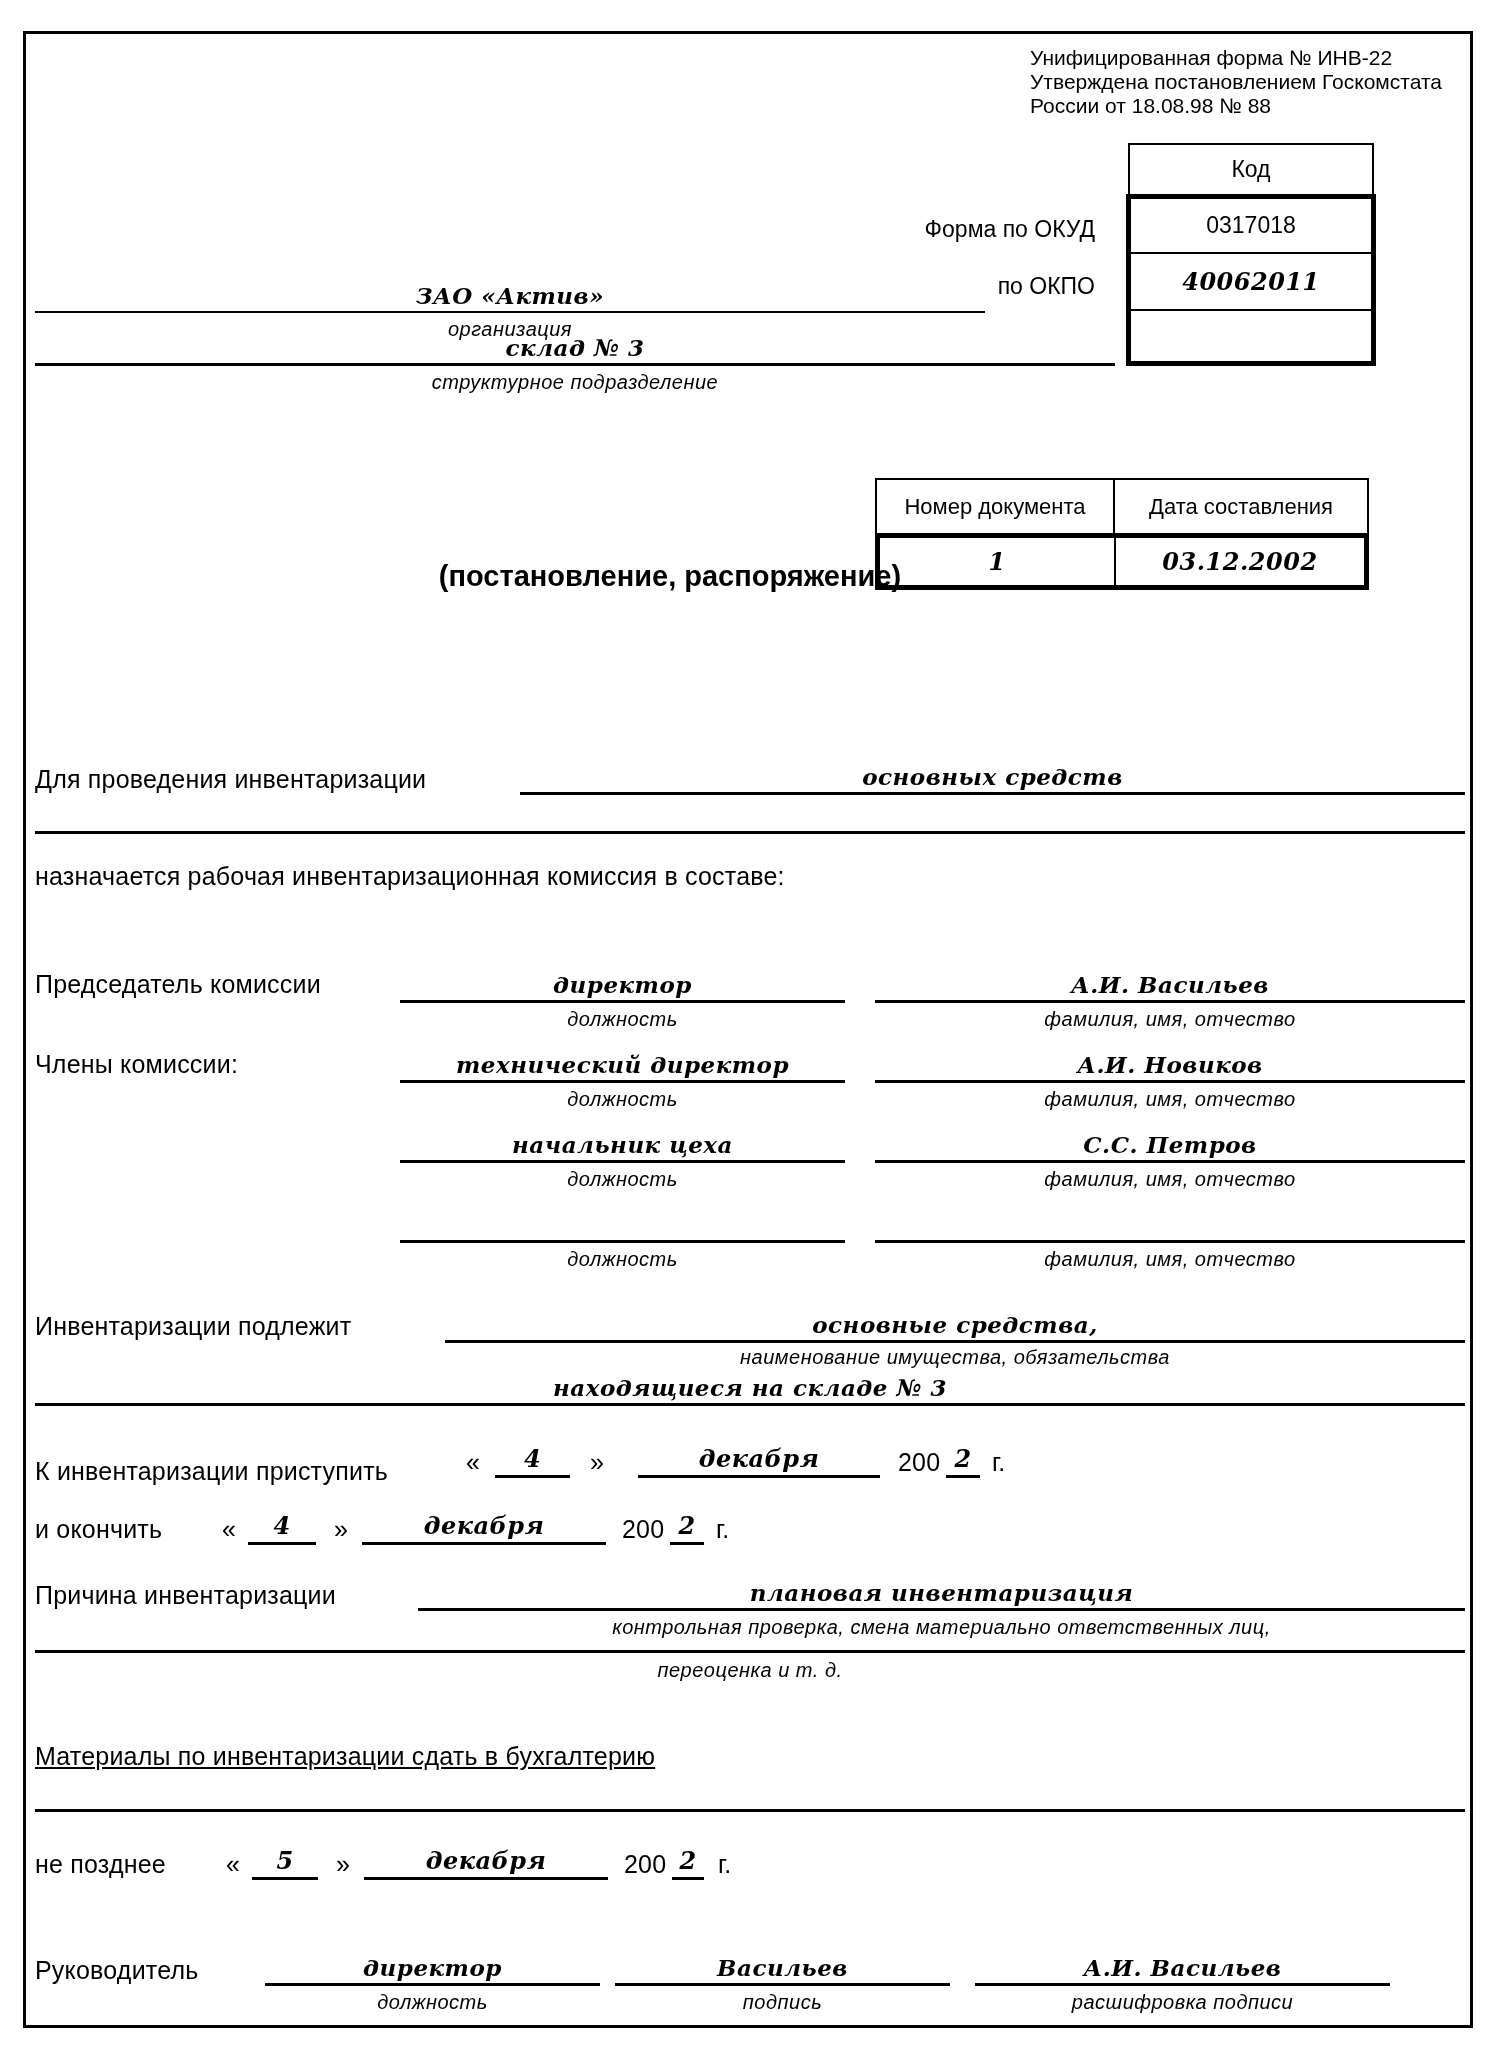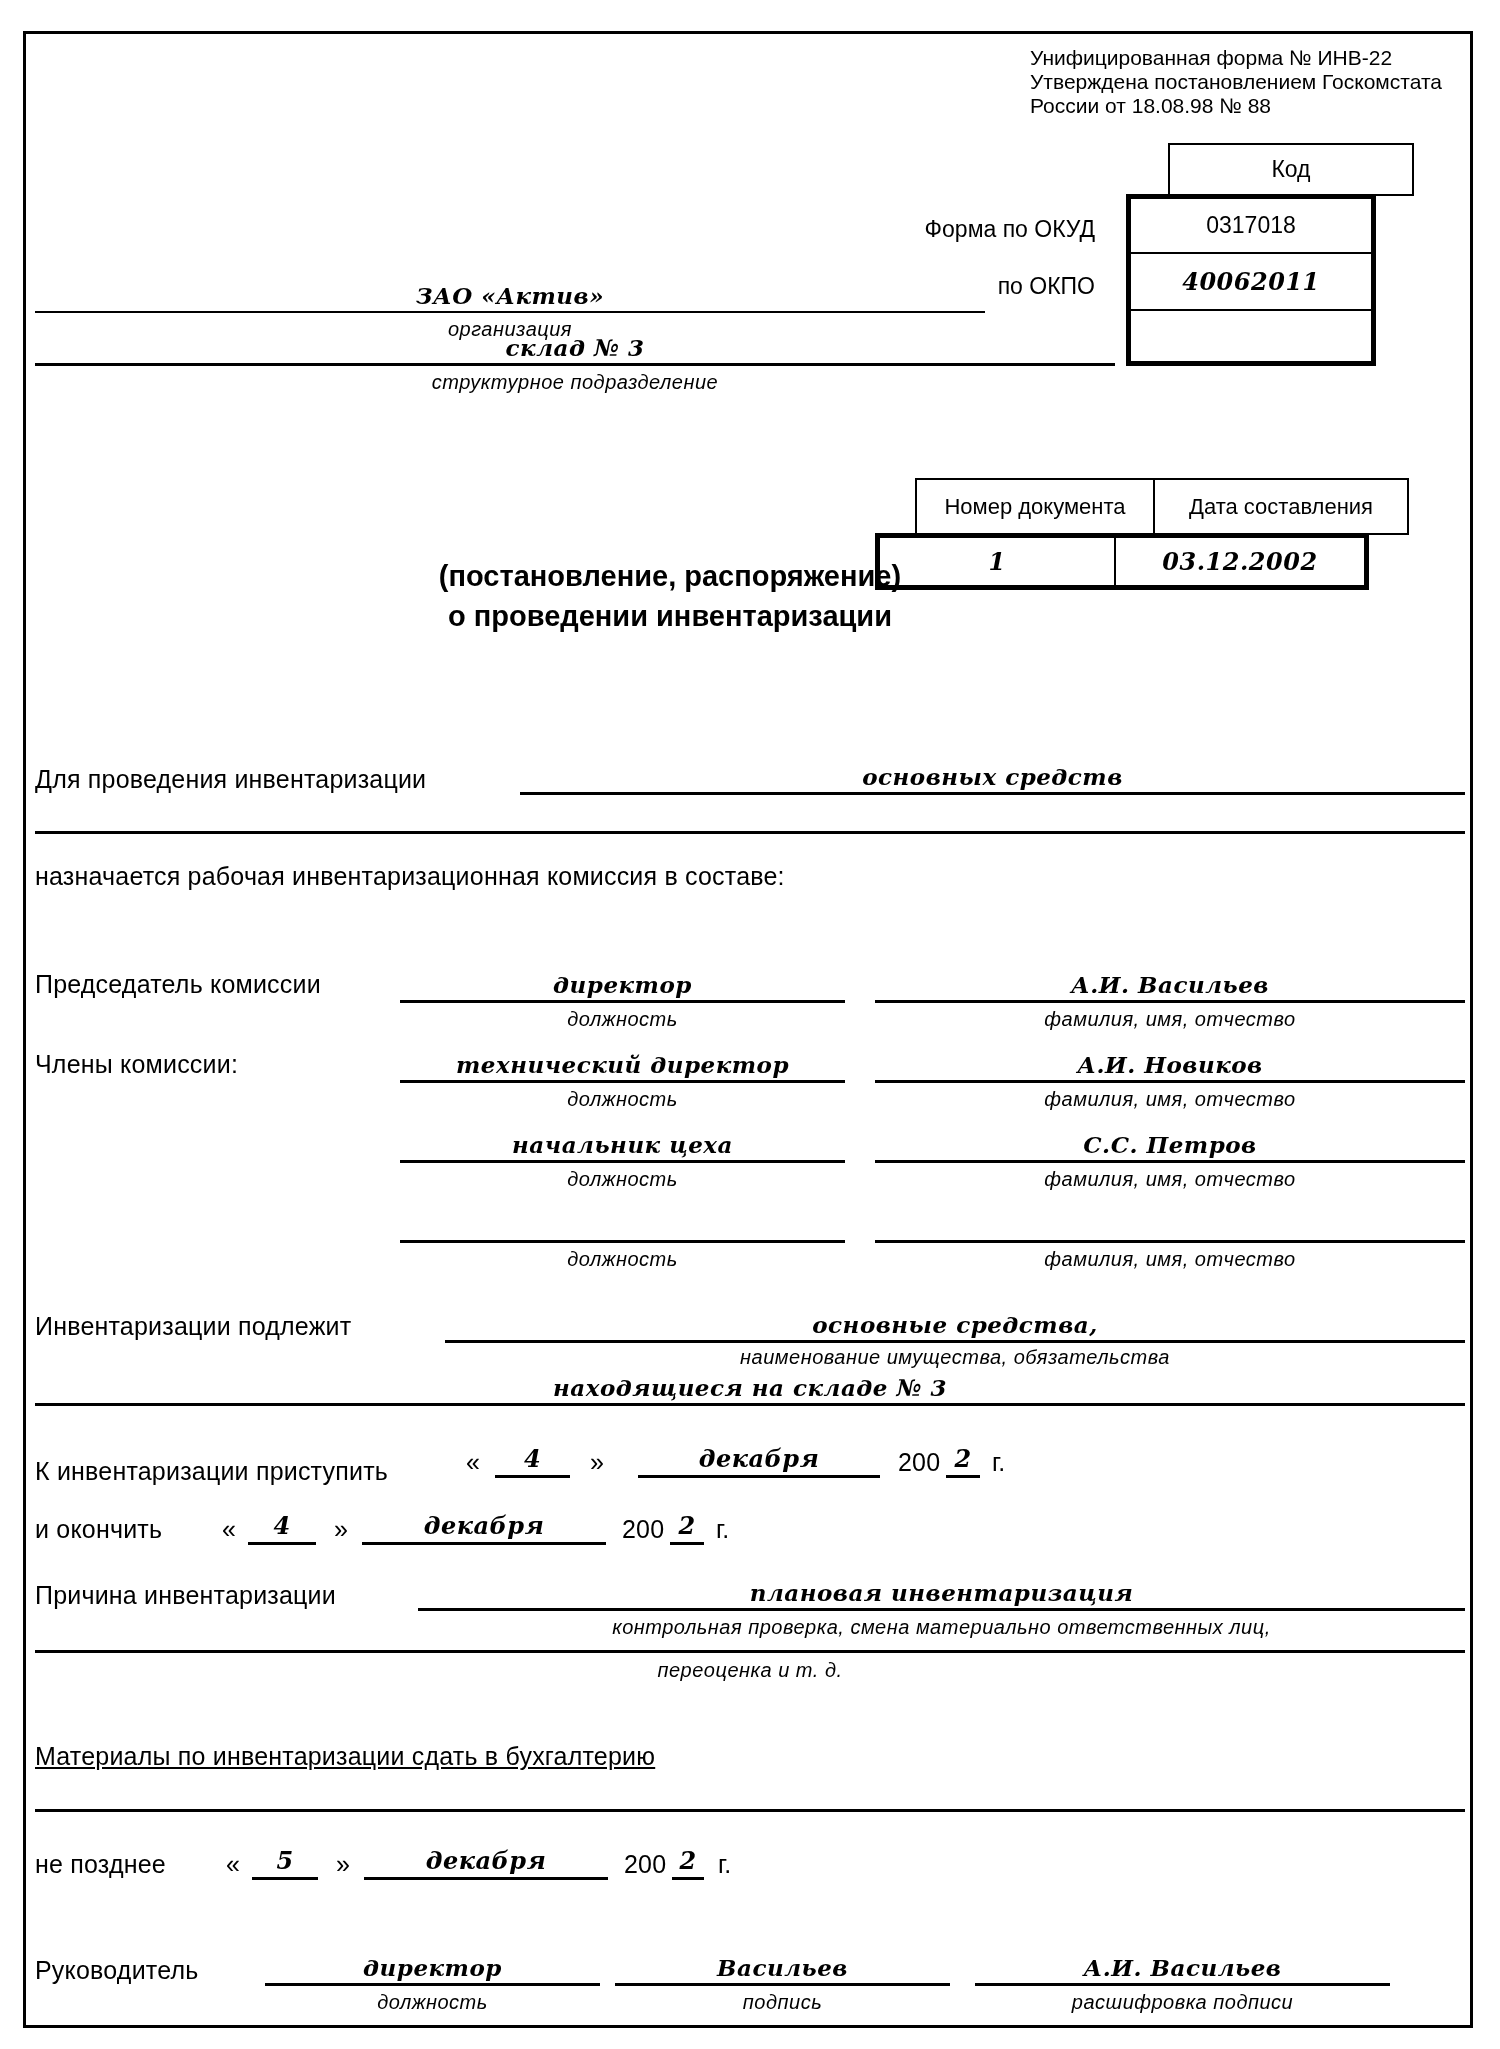--- a/index.html
+++ b/index.html
@@ -15,21 +15,21 @@
   .val { font-family: "DejaVu Serif", serif; font-style: italic; font-weight: bold;
          font-size: 23px; white-space: nowrap; letter-spacing: 0.5px; }
   .cap { font-style: italic; font-size: 20px; text-align: center; white-space: nowrap;
          letter-spacing: 0.5px; }
   .fill { border-bottom: 3px solid #000; display: flex; align-items: flex-end;
           justify-content: center; padding-bottom: 2px; }
   .hline { border-top: 3px solid #000; }
   .page-border { border: 3px solid #000; }
   .note { font-size: 21px; line-height: 24px; white-space: nowrap; }
   .cell { display: flex; align-items: center; justify-content: center; }
-  .thin { border: 2px solid #000; margin-left: 40px; }
+  .thin { border: 2px solid #000; }
   .thick { border: 5px solid #000; }
   .title { text-align: center; font-weight: bold; }
   .t1 { font-size: 31px; line-height: 38px; letter-spacing: 1px; }
   .t2 { font-size: 29px; line-height: 40px; }
   .dq { font-size: 25px; }
 </style>
 </head>
 <body>
 
 <div class="abs page-border" style="left:23px; top:31px; width:1450px; height:1997px;"></div>
@@ -80,21 +80,20 @@
       <span class="val" style="font-size:24px;">1</span>
     </div>
     <div class="cell" style="flex:1;">
       <span class="val" style="font-size:24px;">03.12.2002</span>
     </div>
   </div>
 </div>
 
 <div class="abs title" style="left:280px; top:556px; width:780px;">
   <div class="t2">(постановление, распоряжение)</div>
-  <div class="t2">о проведении инвентаризации</div>
 </div>
 
 <div class="abs lbl" style="left:35px; top:765px;">Для проведения инвентаризации</div>
 <div class="abs fill" style="left:520px; top:757px; width:945px; height:38px;">
   <span class="val">основных средств</span>
 </div>
 <div class="abs hline" style="left:35px; top:831px; width:1430px;"></div>
 
 <div class="abs lbl" style="left:35px; top:862px;">назначается рабочая инвентаризационная комиссия в составе:</div>
 

